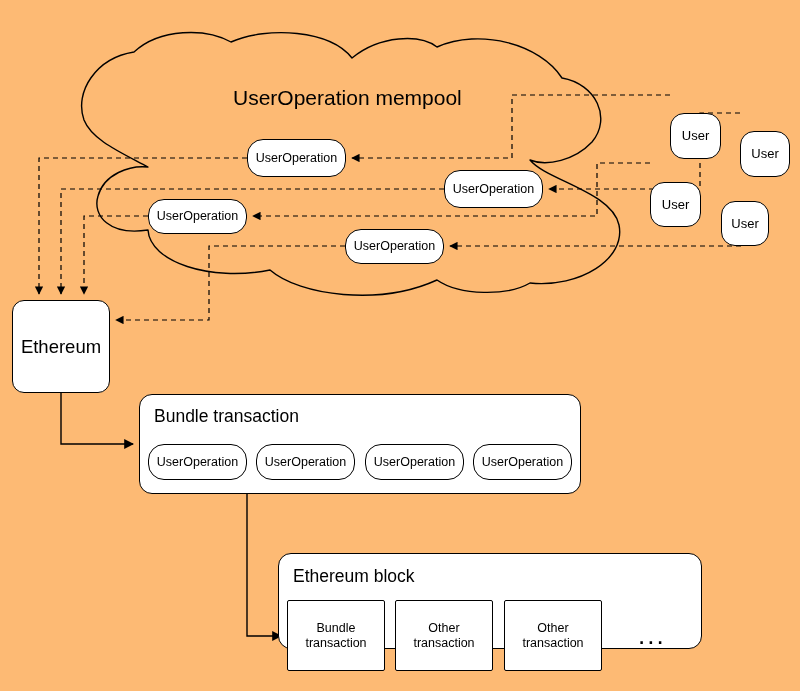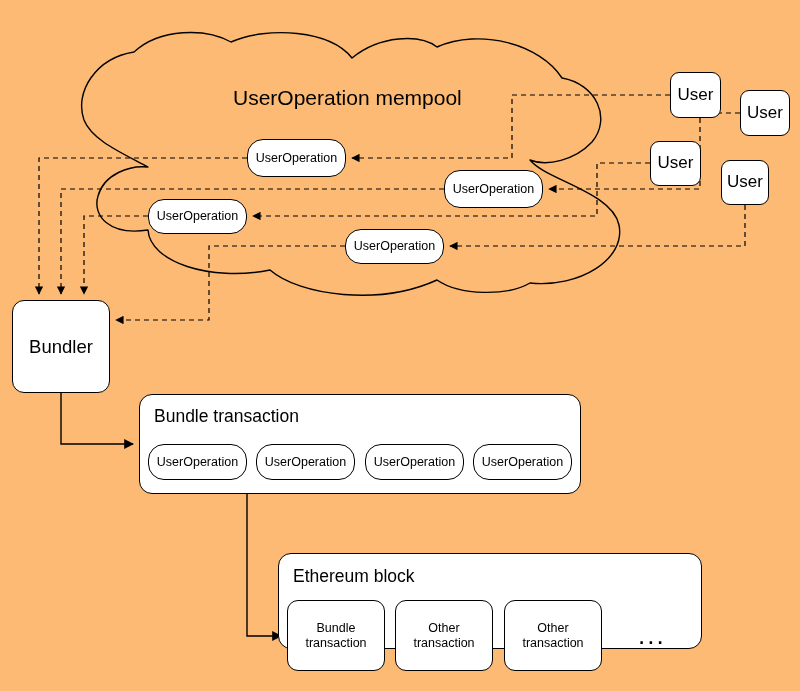--- a/index.html
+++ b/index.html
@@ -36,40 +36,41 @@
     justify-content: center;
     text-align: center;
     line-height: 1.18;
   }
 
   .userop {
     font-size: 12.5px;
     border-radius: 16px;
   }
   .userbox {
-    font-size: 17px;
-    border-radius: 9px;
+    font-size: 13px;
+    border-radius: 14px;
+    margin-top: 41px;
   }
   .bundler-box {
     font-size: 18.5px;
     border-radius: 12px;
   }
   .container-box {
     border-radius: 13px;
     align-items: flex-start;
     justify-content: flex-start;
   }
   .container-title {
     position: absolute;
     font-size: 17.5px;
     white-space: nowrap;
   }
   .tx-box {
     font-size: 12.5px;
-    border-radius: 11px;
+    border-radius: 2px;
   }
   .ellipsis {
     position: absolute;
     font-size: 26px;
     letter-spacing: 2px;
     line-height: 1;
     color: #000;
   }
   .cloud-label {
     position: absolute;
@@ -150,21 +151,21 @@
     <span>User</span>
   </div>
   <div class="node userbox" style="left:650px; top:141px; width:51px; height:45px;">
     <span>User</span>
   </div>
   <div class="node userbox" style="left:721px; top:160px; width:48px; height:45px;">
     <span>User</span>
   </div>
 
   <div class="node bundler-box" style="left:12px; top:300px; width:98px; height:93px;">
-    <span>Bundler</span>
+    <span>Ethereum</span>
   </div>
 
   <div class="node container-box" style="left:139px; top:394px; width:442px; height:100px;">
     <span class="container-title" style="left:14px; top:11px;">Bundle transaction</span>
   </div>
   <div class="node userop" style="left:148px; top:444px; width:99px; height:36px;">
     <span>UserOperation</span>
   </div>
   <div class="node userop" style="left:256px; top:444px; width:99px; height:36px;">
     <span>UserOperation</span>

